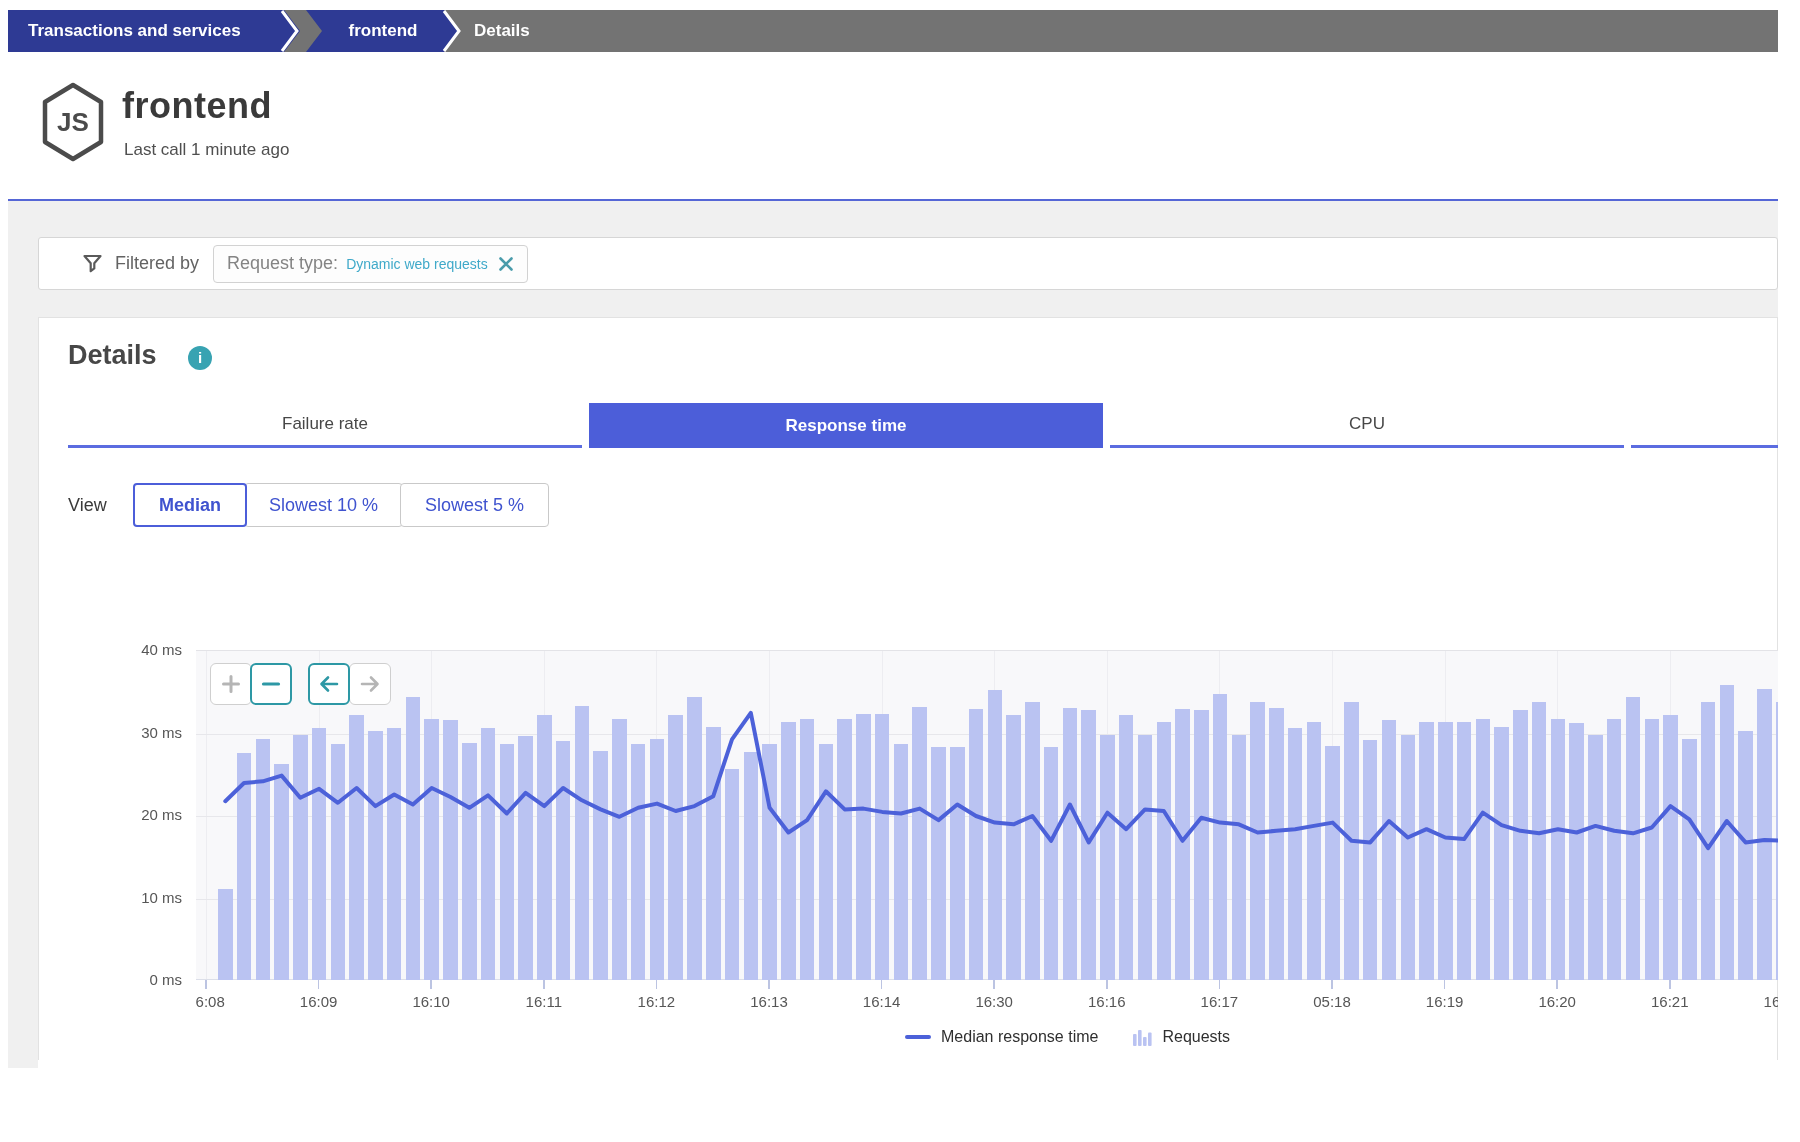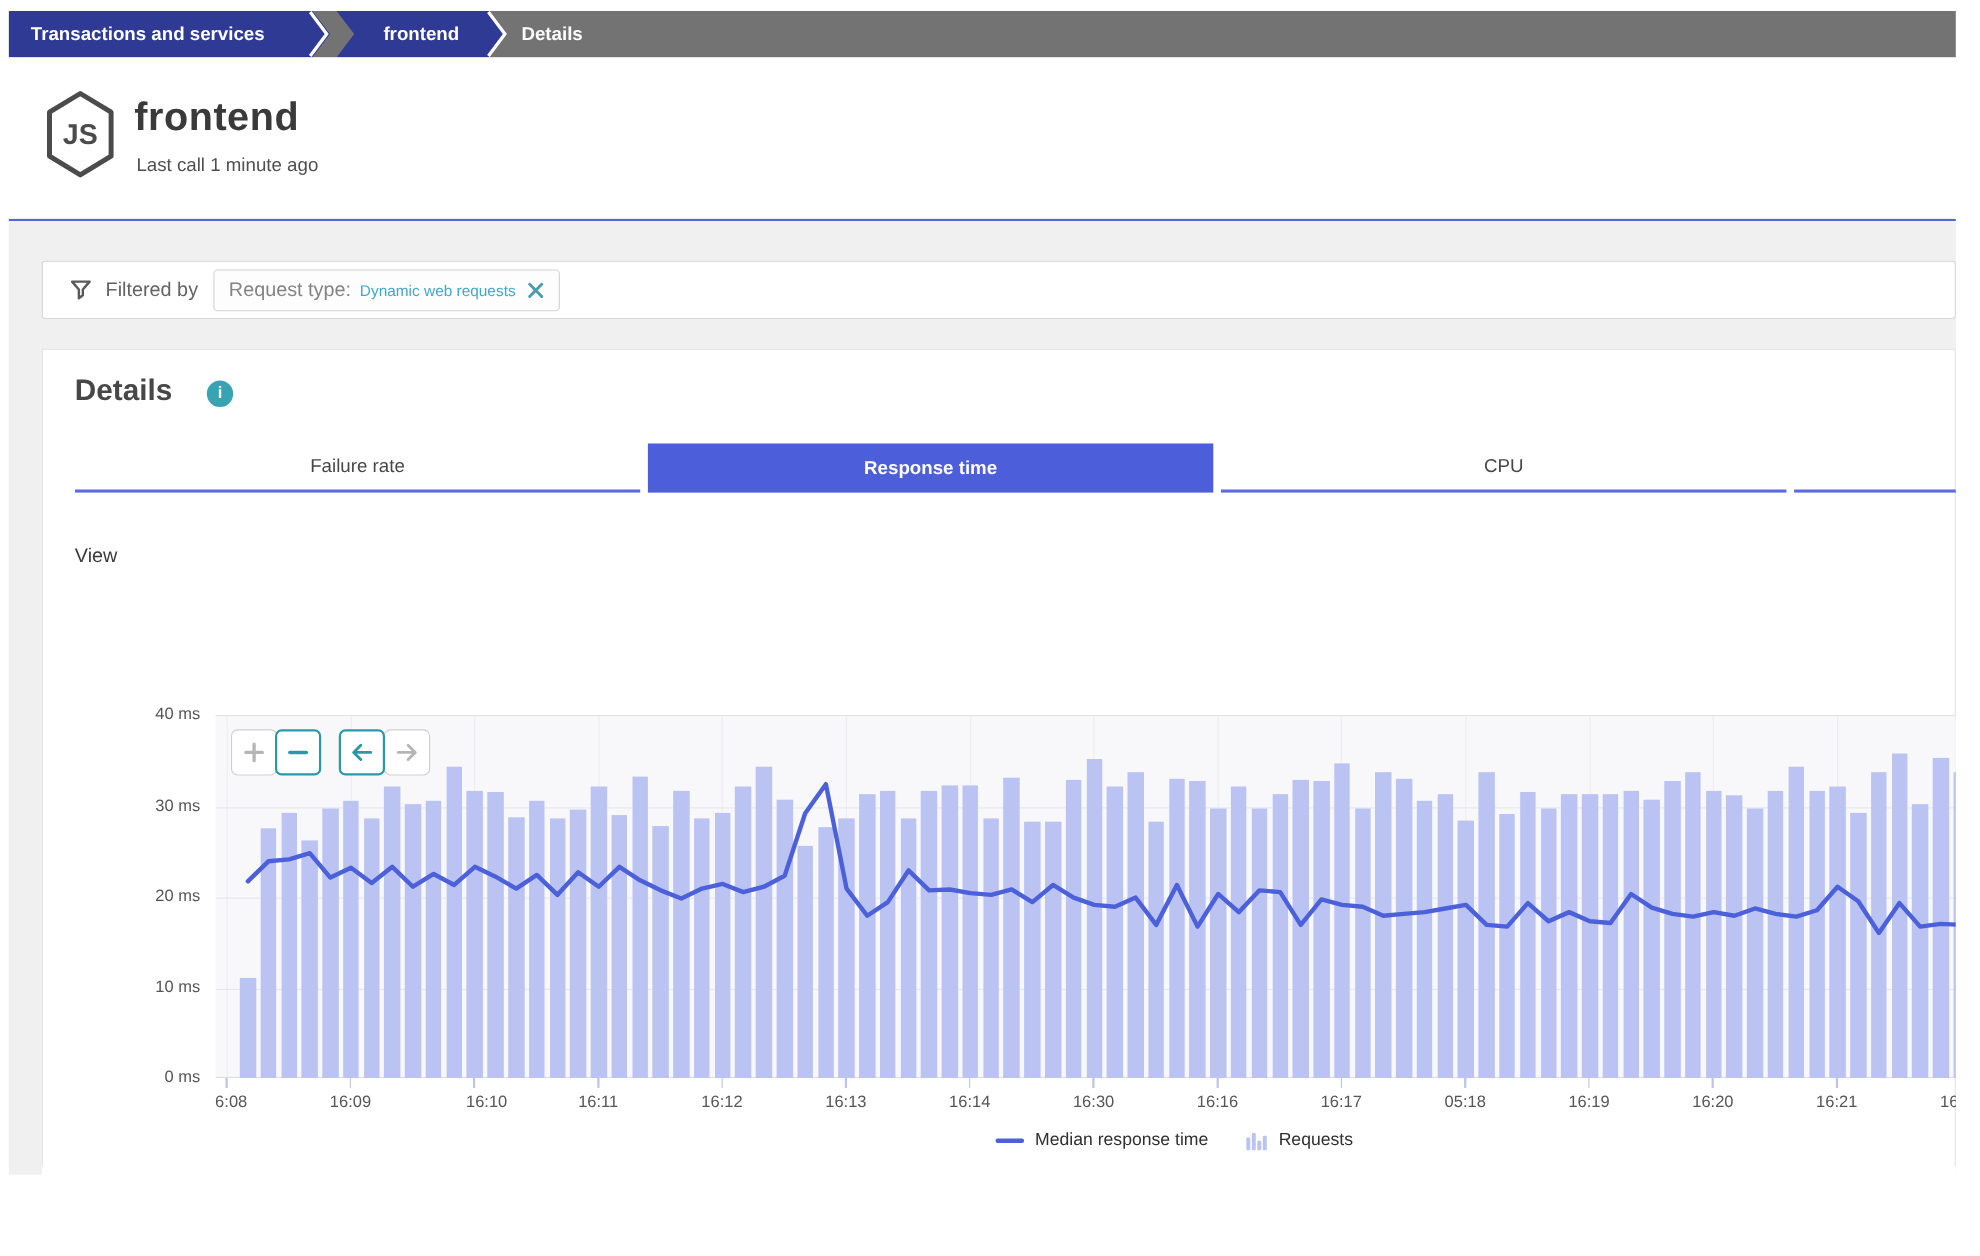--- a/index.html
+++ b/index.html
@@ -23,21 +23,21 @@
   .svc-icon { position:absolute; left:32px; top:30px; }
   .page-title { position:absolute; left:114px; top:33px; font-size:36px; font-weight:700; color:#3a3a3a; letter-spacing:0.5px; }
   .page-sub { position:absolute; left:116px; top:88px; font-size:17px; color:#4f4f4f; }
   .blue-divider { position:absolute; left:8px; top:199px; width:1770px; height:2px; background:#5566d6; }
 
   
   .page-bg { position:absolute; left:8px; top:201px; width:1770px; height:867px; background:#f0f0f0; }
 
   
   .filter-bar { position:absolute; left:38px; top:237px; width:1740px; height:53px; background:#fff;
-    border:1px solid #d6d6d6; border-radius:3px; display:flex; align-items:center; padding-left:25px; }
+    border:1px solid #d6d6d6; border-radius:3px; display:flex; align-items:center; padding-left:44px; }
   .filter-label { font-size:18px; color:#636363; margin-left:13px; }
   .filter-chip { margin-left:14px; height:38px; border:1px solid #d2d2d2; border-radius:4px; background:#fdfdfd;
     display:flex; align-items:center; padding:0 13px; gap:8px; }
   .chip-key { font-size:18px; color:#848484; }
   .chip-value { font-size:14px; color:#3fa9c9; }
   .chip-x { margin-left:2px; display:flex; align-items:center; cursor:pointer; }
 
   
   .card { position:absolute; left:38px; top:317px; width:1740px; height:825px; background:#fff;
     border:1px solid #e2e2e2; border-bottom:none; }
@@ -142,20 +142,25 @@
   <div class="info-dot">i</div>
 
   <div class="tabs">
     <div class="tab">Failure rate</div>
     <div class="tab selected">Response time</div>
     <div class="tab">CPU</div>
     <div class="tab"></div>
   </div>
 
   <div class="view-label">View</div>
+  <div class="view-group">
+    <div class="view-btn active">Median</div>
+    <div class="view-btn">Slowest 10 %</div>
+    <div class="view-btn">Slowest 5 %</div>
+  </div>
 
   <div id="ylabels">
       <div class="ylab" style="top: -9px;">40 ms</div>
       <div class="ylab" style="top: 73.5px;">30 ms</div>
       <div class="ylab" style="top: 156px;">20 ms</div>
       <div class="ylab" style="top: 238.5px;">10 ms</div>
       <div class="ylab" style="top: 321px;">0 ms</div>
     </div>
   <div id="plot">
       <div class="vgrid" style="left: 10px;"></div>
@@ -276,21 +281,21 @@
       <div class="xtick" style="left: 910.05px;"></div>
       <div class="xtick" style="left: 1022.65px;"></div>
       <div class="xtick" style="left: 1135.25px;"></div>
       <div class="xtick" style="left: 1247.85px;"></div>
       <div class="xtick" style="left: 1360.45px;"></div>
       <div class="xtick" style="left: 1473.05px;"></div>
     </div>
   <div id="xlabels">
       <div class="xlab" style="left: 10px;">16:08</div>
       <div class="xlab" style="left: 122.6px;">16:09</div>
-      <div class="xlab" style="left: 235.2px; text-align: right;">16:10</div>
+      <div class="xlab" style="left: 235.2px;">16:10</div>
       <div class="xlab" style="left: 347.8px;">16:11</div>
       <div class="xlab" style="left: 460.4px;">16:12</div>
       <div class="xlab" style="left: 573px;">16:13</div>
       <div class="xlab" style="left: 685.6px;">16:14</div>
       <div class="xlab" style="left: 798.2px;">16:30</div>
       <div class="xlab" style="left: 910.8px;">16:16</div>
       <div class="xlab" style="left: 1023.4px;">16:17</div>
       <div class="xlab" style="left: 1136px;">05:18</div>
       <div class="xlab" style="left: 1248.6px;">16:19</div>
       <div class="xlab" style="left: 1361.2px;">16:20</div>

